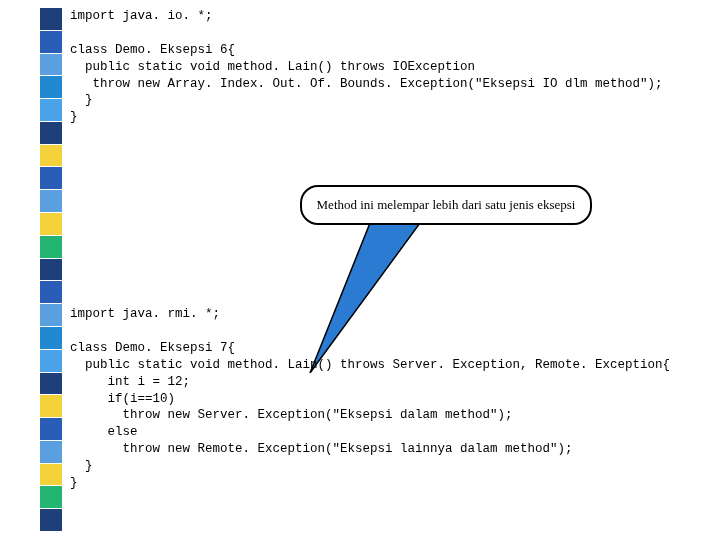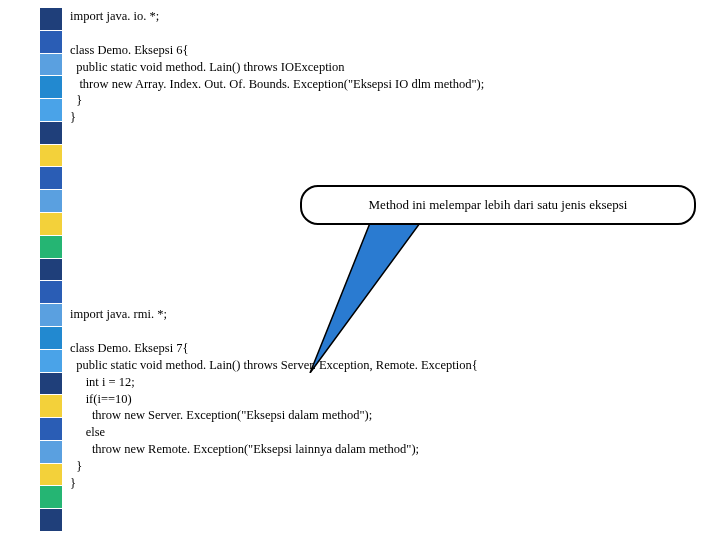--- a/index.html
+++ b/index.html
@@ -30,27 +30,26 @@
   }
   .content {
     position: absolute;
     left: 70px;
     top: 8px;
     right: 8px;
   }
   .code-block {
     white-space: pre;
     line-height: 1.35;
-    font-family: Liberation Serif, serif;
   }
   .callout-wrap {
     position: absolute;
     left: 300px;
     top: 185px;
-    width: 396px;
+    width: 292px;
   }
   .callout-box {
     background: #fff;
     border: 2px solid #000;
     border-radius: 18px;
     padding: 10px 14px;
     font-family: "Times New Roman", serif;
     font-size: 13px;
     text-align: center;
   }

